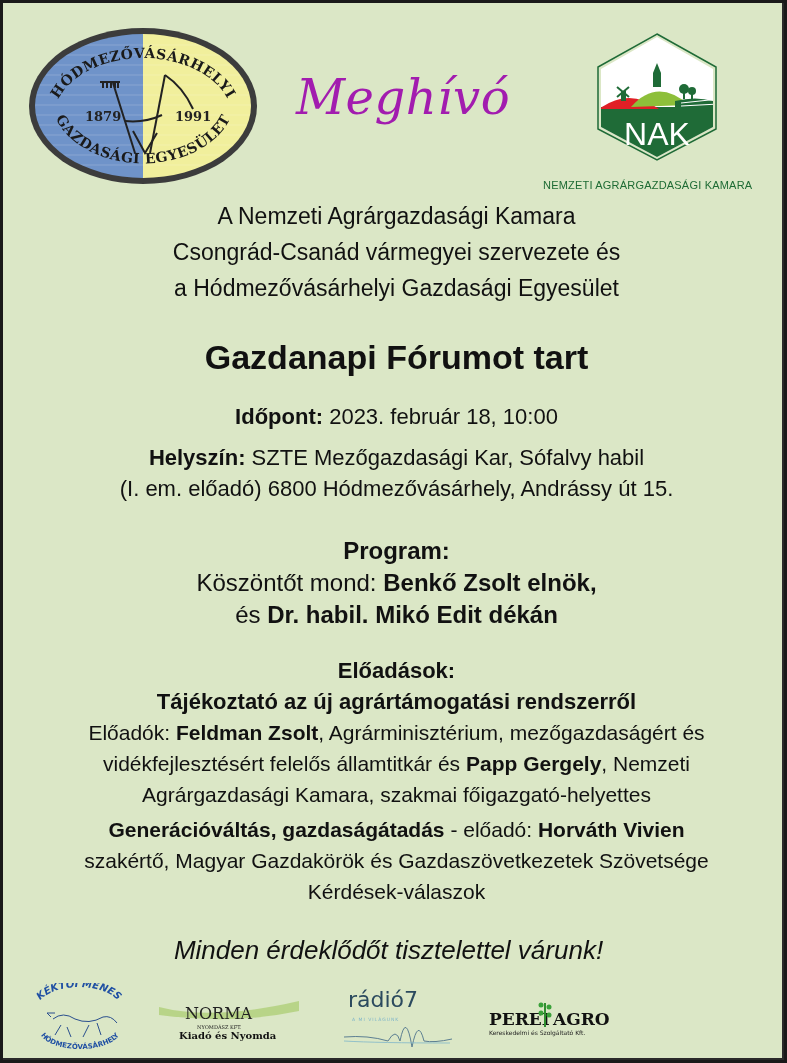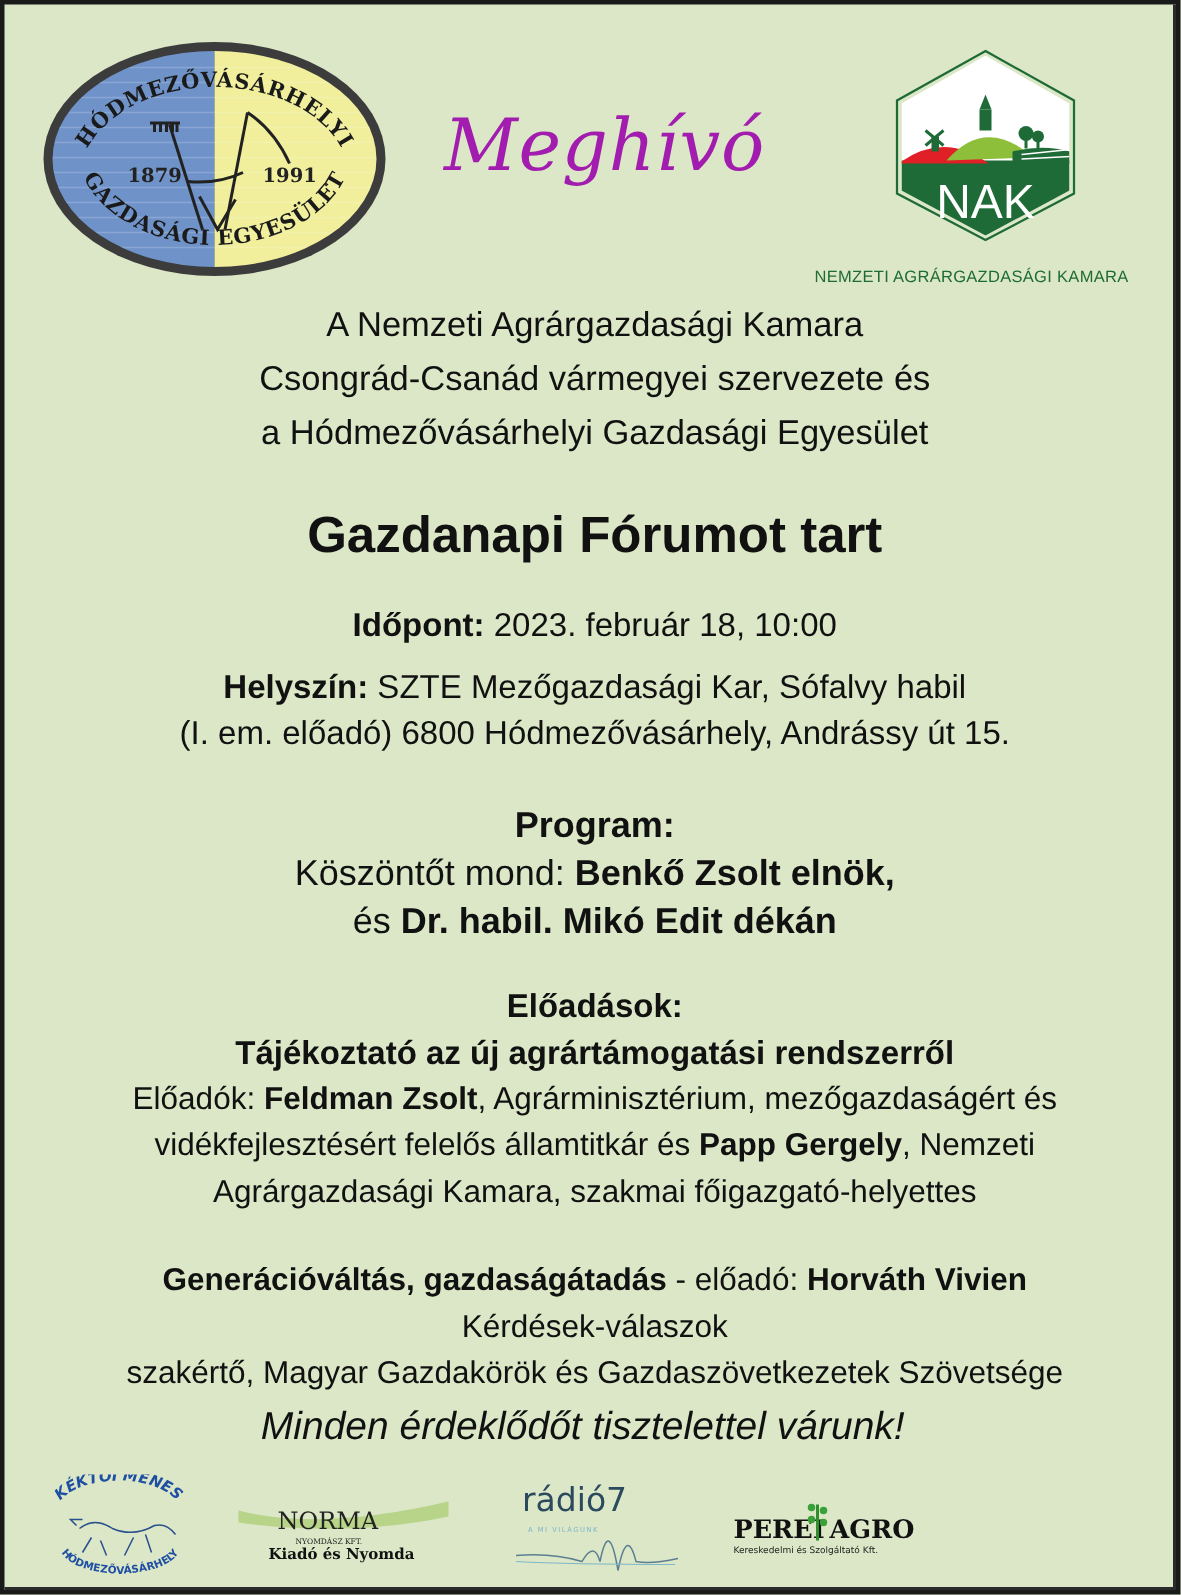--- a/index.html
+++ b/index.html
@@ -36,21 +36,21 @@
     font-size: 11px; color: #1e6b34; text-align: left; letter-spacing: 0.2px;
   }
 
   .intro { left: 20px; top: 195px; width: 747px; font-size: 23px; line-height: 36px; }
   .headline { left: 20px; top: 326px; width: 747px; font-size: 34px; font-weight: bold; line-height: 56px; }
   .info { left: 20px; top: 398px; width: 747px; font-size: 22px; line-height: 31px; }
   .info .gap { height: 10px; }
   .program { left: 20px; top: 532px; width: 747px; font-size: 24px; line-height: 32px; }
   .lectures { left: 20px; top: 652px; width: 747px; font-size: 21px; line-height: 31px; }
   .lec1 { font-size: 22px; }
-  .lec2 { margin-top: 28px; }
+  .lec2 { margin-top: 4px; }
   .closing { left: 12px; top: 931px; width: 747px; font-size: 26px; font-style: italic; line-height: 32px; }
 
   b, .b { font-weight: bold; }
 
   
   .sponsor { position: absolute; }
   .keketoi { left: 24px; top: 980px; width: 104px; height: 72px; }
   .norma { left: 150px; top: 988px; width: 150px; height: 56px; }
   .radio7 { left: 335px; top: 978px; width: 120px; height: 76px; }
   .perei { left: 480px; top: 988px; width: 130px; height: 52px; }
@@ -183,22 +183,22 @@
 
   <div class="abs lectures center">
     <div class="b lec1">Előadások:</div>
     <div class="b lec1">Tájékoztató az új agrártámogatási rendszerről</div>
     <div style="padding: 0 6px;">
       <span>Előadók: </span><b>Feldman Zsolt</b><span>, Agrárminisztérium, mezőgazdaságért és vidékfejlesztésért felelős államtitkár és </span><b>Papp Gergely</b><span>, Nemzeti Agrárgazdasági Kamara, szakmai főigazgató-helyettes</span>
     </div>
     <div class="lec2">
       <b>Generációváltás, gazdaságátadás</b><span> - előadó: </span><b>Horváth Vivien</b>
     </div>
+    <div>szakértő, Magyar Gazdakörök és Gazdaszövetkezetek Szövetsége</div>
     <div>Kérdések-válaszok</div>
-    <div>szakértő, Magyar Gazdakörök és Gazdaszövetkezetek Szövetsége</div>
   </div>
 
   <div class="abs closing center">Minden érdeklődőt tisztelettel várunk!</div>
 
   <div class="sponsor keketoi">
     <svg width="104" height="72" viewBox="0 0 104 72">
       <path id="kTop" d="M10 26 A42 22 0 0 1 94 26" fill="none"></path>
       <text font-family="DejaVu Sans, sans-serif" font-size="10" font-weight="bold" fill="#1f4fa3" font-style="italic">
         <textPath href="#kTop" startOffset="50%" text-anchor="middle">KÉKTÓI MÉNES</textPath>
       </text>

